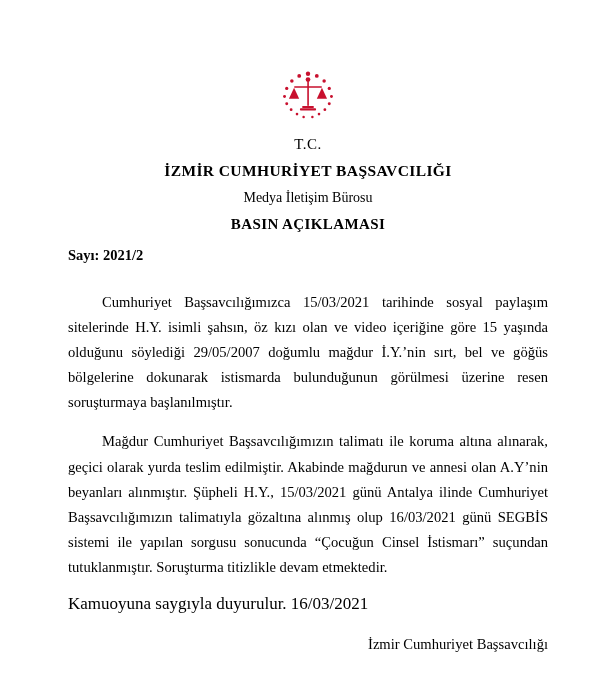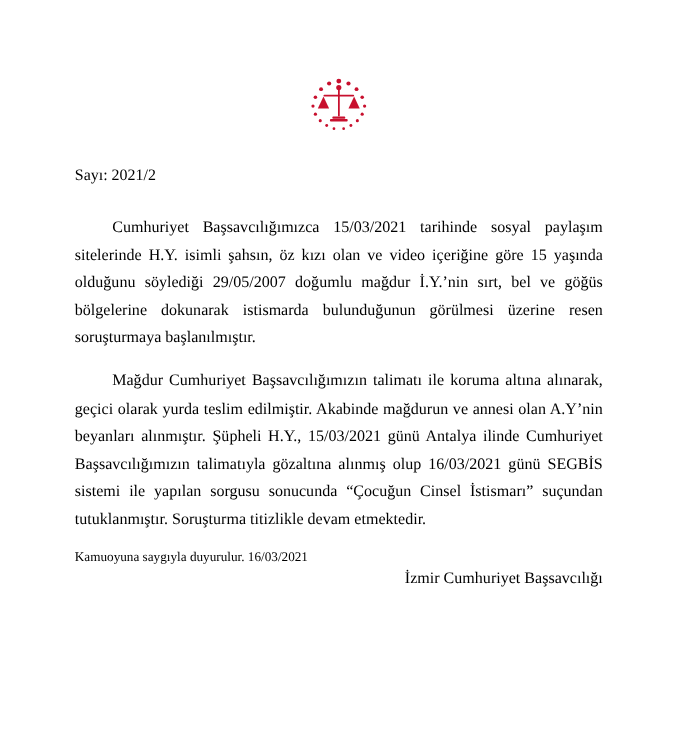--- a/index.html
+++ b/index.html
@@ -50,43 +50,44 @@
     font-size: 14px;
     margin-bottom: 10px;
   }
   .doc-type {
     font-size: 15px;
     font-weight: bold;
     letter-spacing: 0.4px;
     margin-bottom: 0;
   }
   .ref-line {
-    margin-top: 24px;
+    margin-top: 14px;
     font-size: 14.5px;
     padding-left: 22px;
+    font-weight: bold;
   }
   .body-text {
     margin-top: 26px;
     font-family: Liberation Serif, serif;
   }
   .body-text p {
     margin: 0 0 14px 0;
     font-size: 14.6px;
     line-height: 1.72;
     text-align: justify;
     text-indent: 34px;
     padding: 0 22px 0 22px;
   }
   .closing {
     margin-top: 4px;
-    font-size: 12px;
+    font-size: 17px;
     padding-left: 22px;
   }
   .signature {
-    margin-top: 4px;
+    margin-top: 22px;
     font-size: 14.6px;
     text-align: right;
     padding-right: 22px;
   }
 </style>
 </head>
 <body>
 
 <div class="page">
 
@@ -119,20 +120,26 @@
         <rect x="31" y="33" width="38" height="2" rx="1"></rect>
         <path d="M31 35 L24 50 L38 50 Z"></path>
         <path d="M69 35 L62 50 L76 50 Z"></path>
         <rect x="42" y="60" width="16" height="2.6" rx="1"></rect>
         <rect x="39" y="63" width="22" height="3" rx="1.2"></rect>
         <circle cx="50" cy="24" r="3.2"></circle>
       </g>
     </svg>
   </div>
 
+  <div class="header-block">
+    <div class="tc">T.C.</div>
+    <div class="office">İZMİR CUMHURİYET BAŞSAVCILIĞI</div>
+    <div class="bureau">Medya İletişim Bürosu</div>
+    <div class="doc-type">BASIN AÇIKLAMASI</div>
+  </div>
 
   <div class="ref-line">Sayı: 2021/2</div>
 
   <div class="body-text">
     <p>Cumhuriyet Başsavcılığımızca 15/03/2021 tarihinde sosyal paylaşım sitelerinde H.Y. isimli şahsın, öz kızı olan ve video içeriğine göre 15 yaşında olduğunu söylediği 29/05/2007 doğumlu mağdur İ.Y.’nin sırt, bel ve göğüs bölgelerine dokunarak istismarda bulunduğunun görülmesi üzerine resen soruşturmaya başlanılmıştır.</p>
     <p>Mağdur Cumhuriyet Başsavcılığımızın talimatı ile koruma altına alınarak, geçici olarak yurda teslim edilmiştir. Akabinde mağdurun ve annesi olan A.Y’nin beyanları alınmıştır. Şüpheli H.Y., 15/03/2021 günü Antalya ilinde Cumhuriyet Başsavcılığımızın talimatıyla gözaltına alınmış olup 16/03/2021 günü SEGBİS sistemi ile yapılan sorgusu sonucunda “Çocuğun Cinsel İstismarı” suçundan tutuklanmıştır. Soruşturma titizlikle devam etmektedir.</p>
   </div>
 
   <div class="closing">Kamuoyuna saygıyla duyurulur. 16/03/2021</div>
 

